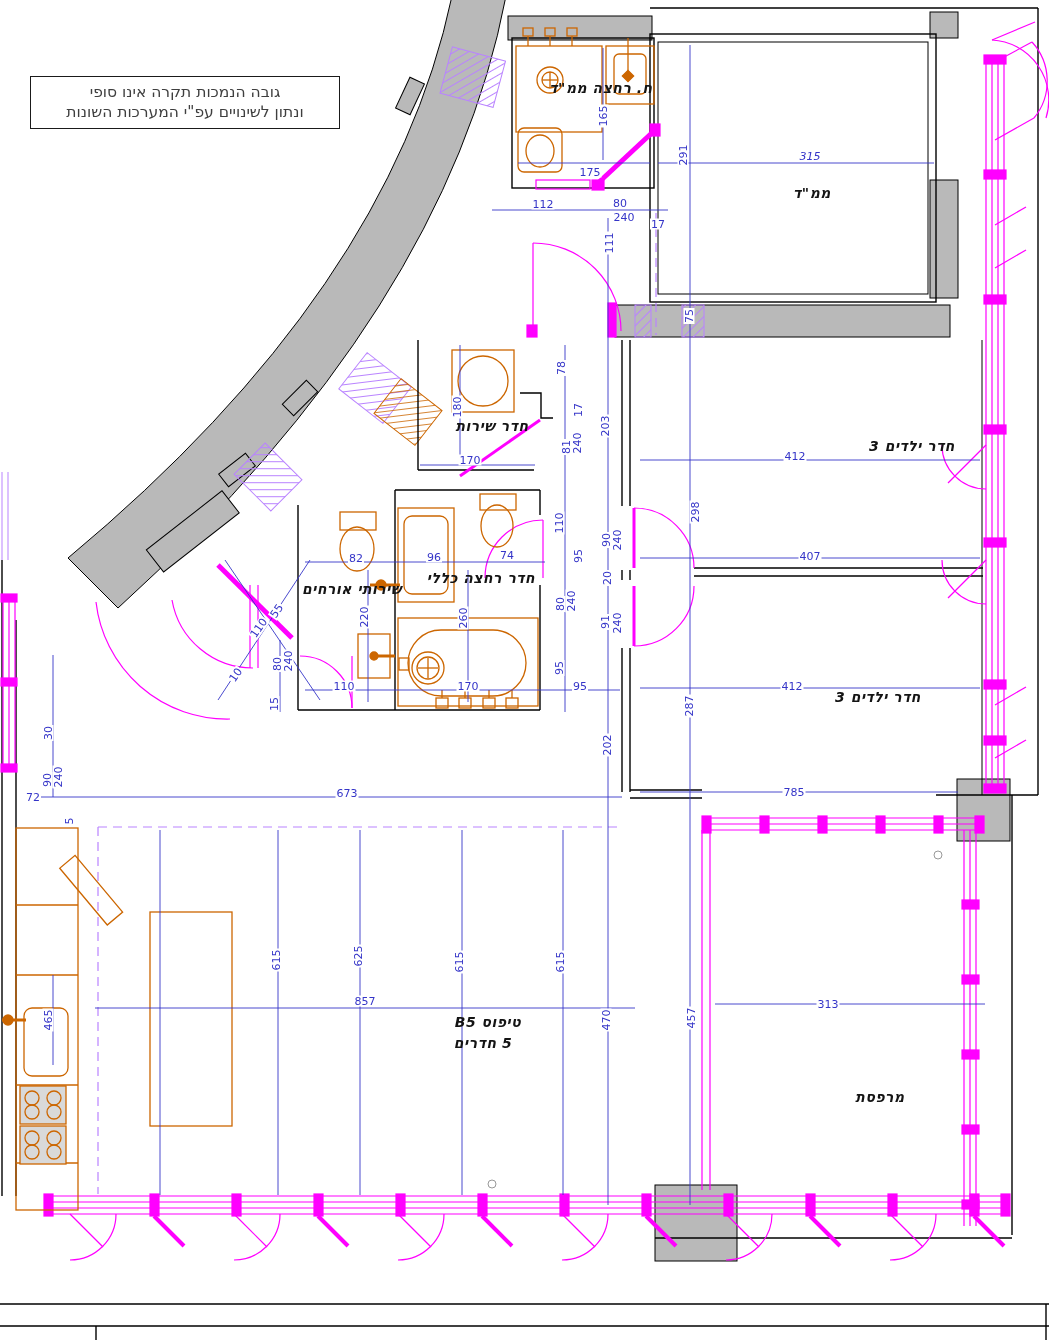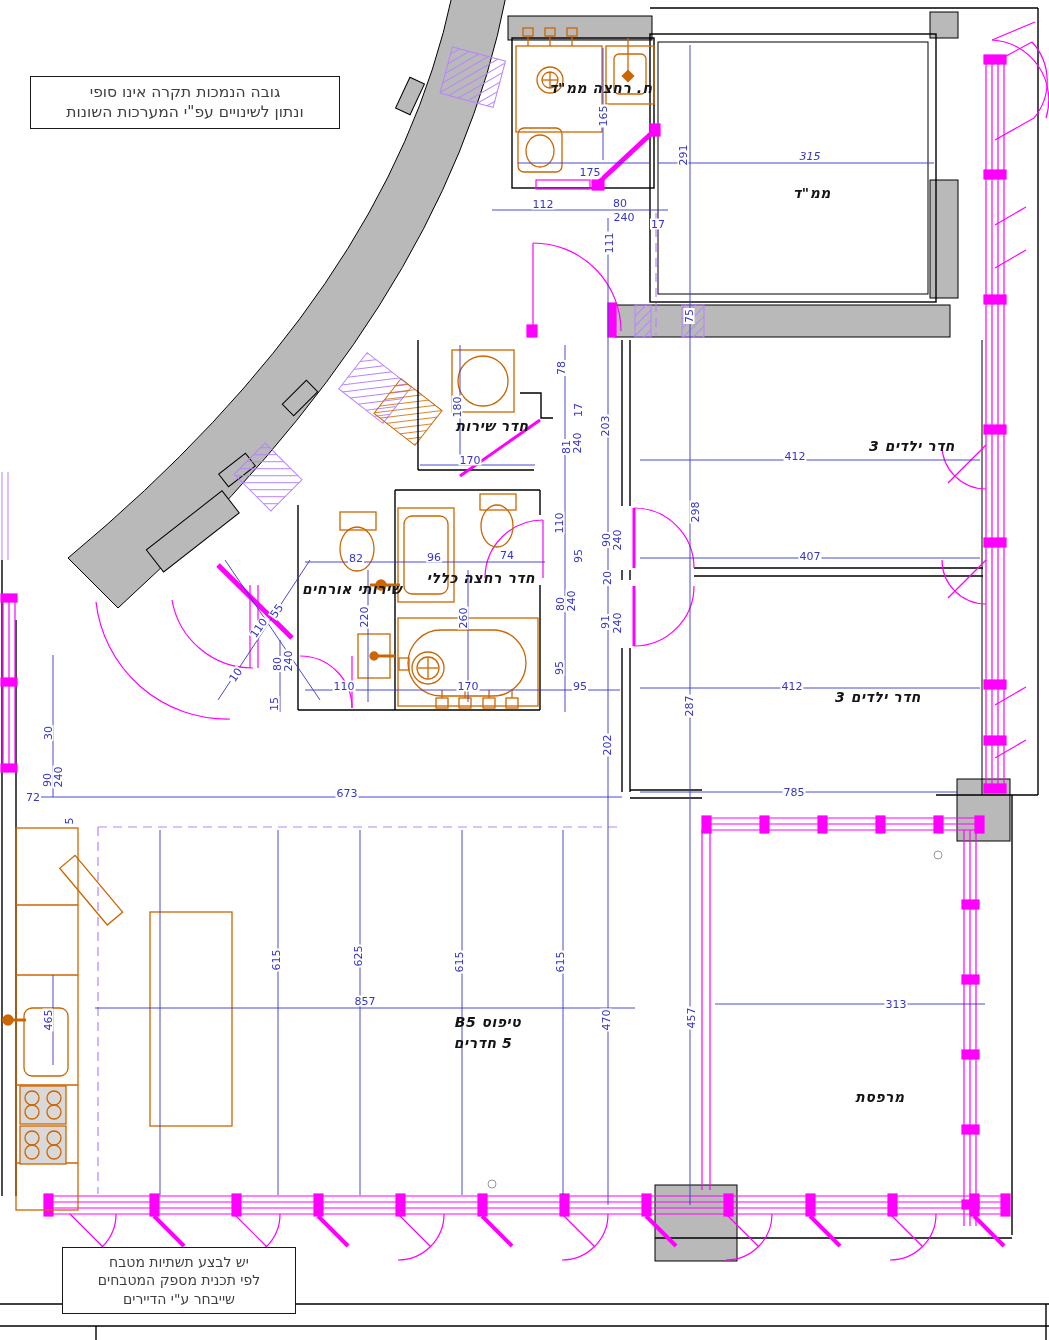--- a/index.html
+++ b/index.html
@@ -439,21 +439,21 @@
       <span class="dim" style="left: 507px; top: 555px; transform: translate(-50%, -50%);">74</span>
       <span class="dim" style="left: 364px; top: 617px; transform: translate(-50%, -50%) rotate(-90deg);">220</span>
       <span class="dim" style="left: 463px; top: 618px; transform: translate(-50%, -50%) rotate(-90deg);">260</span>
       <span class="dim" style="left: 344px; top: 686px; transform: translate(-50%, -50%);">110</span>
       <span class="dim" style="left: 468px; top: 686px; transform: translate(-50%, -50%);">170</span>
       <span class="dim" style="left: 792px; top: 686px; transform: translate(-50%, -50%);">412</span>
       <span class="dim" style="left: 689px; top: 706px; transform: translate(-50%, -50%) rotate(-90deg);">287</span>
       <span class="dim" style="left: 607px; top: 745px; transform: translate(-50%, -50%) rotate(-90deg);">202</span>
       <span class="dim" style="left: 347px; top: 793px; transform: translate(-50%, -50%);">673</span>
       <span class="dim" style="left: 794px; top: 792px; transform: translate(-50%, -50%);">785</span>
-      <span class="dim" style="left: 896px; top: 1004px; transform: translate(-50%, -50%);">313</span>
+      <span class="dim" style="left: 828px; top: 1004px; transform: translate(-50%, -50%);">313</span>
       <span class="dim" style="left: 365px; top: 1001px; transform: translate(-50%, -50%);">857</span>
       <span class="dim" style="left: 276px; top: 960px; transform: translate(-50%, -50%) rotate(-90deg);">615</span>
       <span class="dim" style="left: 358px; top: 956px; transform: translate(-50%, -50%) rotate(-90deg);">625</span>
       <span class="dim" style="left: 459px; top: 962px; transform: translate(-50%, -50%) rotate(-90deg);">615</span>
       <span class="dim" style="left: 560px; top: 962px; transform: translate(-50%, -50%) rotate(-90deg);">615</span>
       <span class="dim" style="left: 606px; top: 1020px; transform: translate(-50%, -50%) rotate(-90deg);">470</span>
       <span class="dim" style="left: 691px; top: 1018px; transform: translate(-50%, -50%) rotate(-90deg);">457</span>
       <span class="dim" style="left: 48px; top: 1020px; transform: translate(-50%, -50%) rotate(-90deg);">465</span>
       <span class="dim" style="left: 48px; top: 733px; transform: translate(-50%, -50%) rotate(-90deg);">30</span>
       <span class="dim" style="left: 47px; top: 780px; transform: translate(-50%, -50%) rotate(-90deg);">90</span>
@@ -477,19 +477,14 @@
       <span class="room" style="left: 878px; top: 697px;">חדר ילדים 3</span>
       <span class="room" style="left: 488px; top: 1022px;">טיפוס B5</span>
       <span class="room" style="left: 483px; top: 1043px;">5 חדרים</span>
       <span class="room" style="left: 880px; top: 1097px;">מרפסת</span>
     </div>
 
 <div class="note" id="note-ceiling">
       <div>גובה הנמכות תקרה אינו סופי</div>
       <div>ונתון לשינויים עפ"י המערכות השונות</div>
     </div>
-<div class="note" id="note-kitchen">
-      <div>יש לבצע תשתיות מטבח</div>
-      <div>לפי תכנית מספק המטבחים</div>
-      <div>שייבחר ע"י הדיירים</div>
-    </div>
 
 </div>
 
 </body></html>

